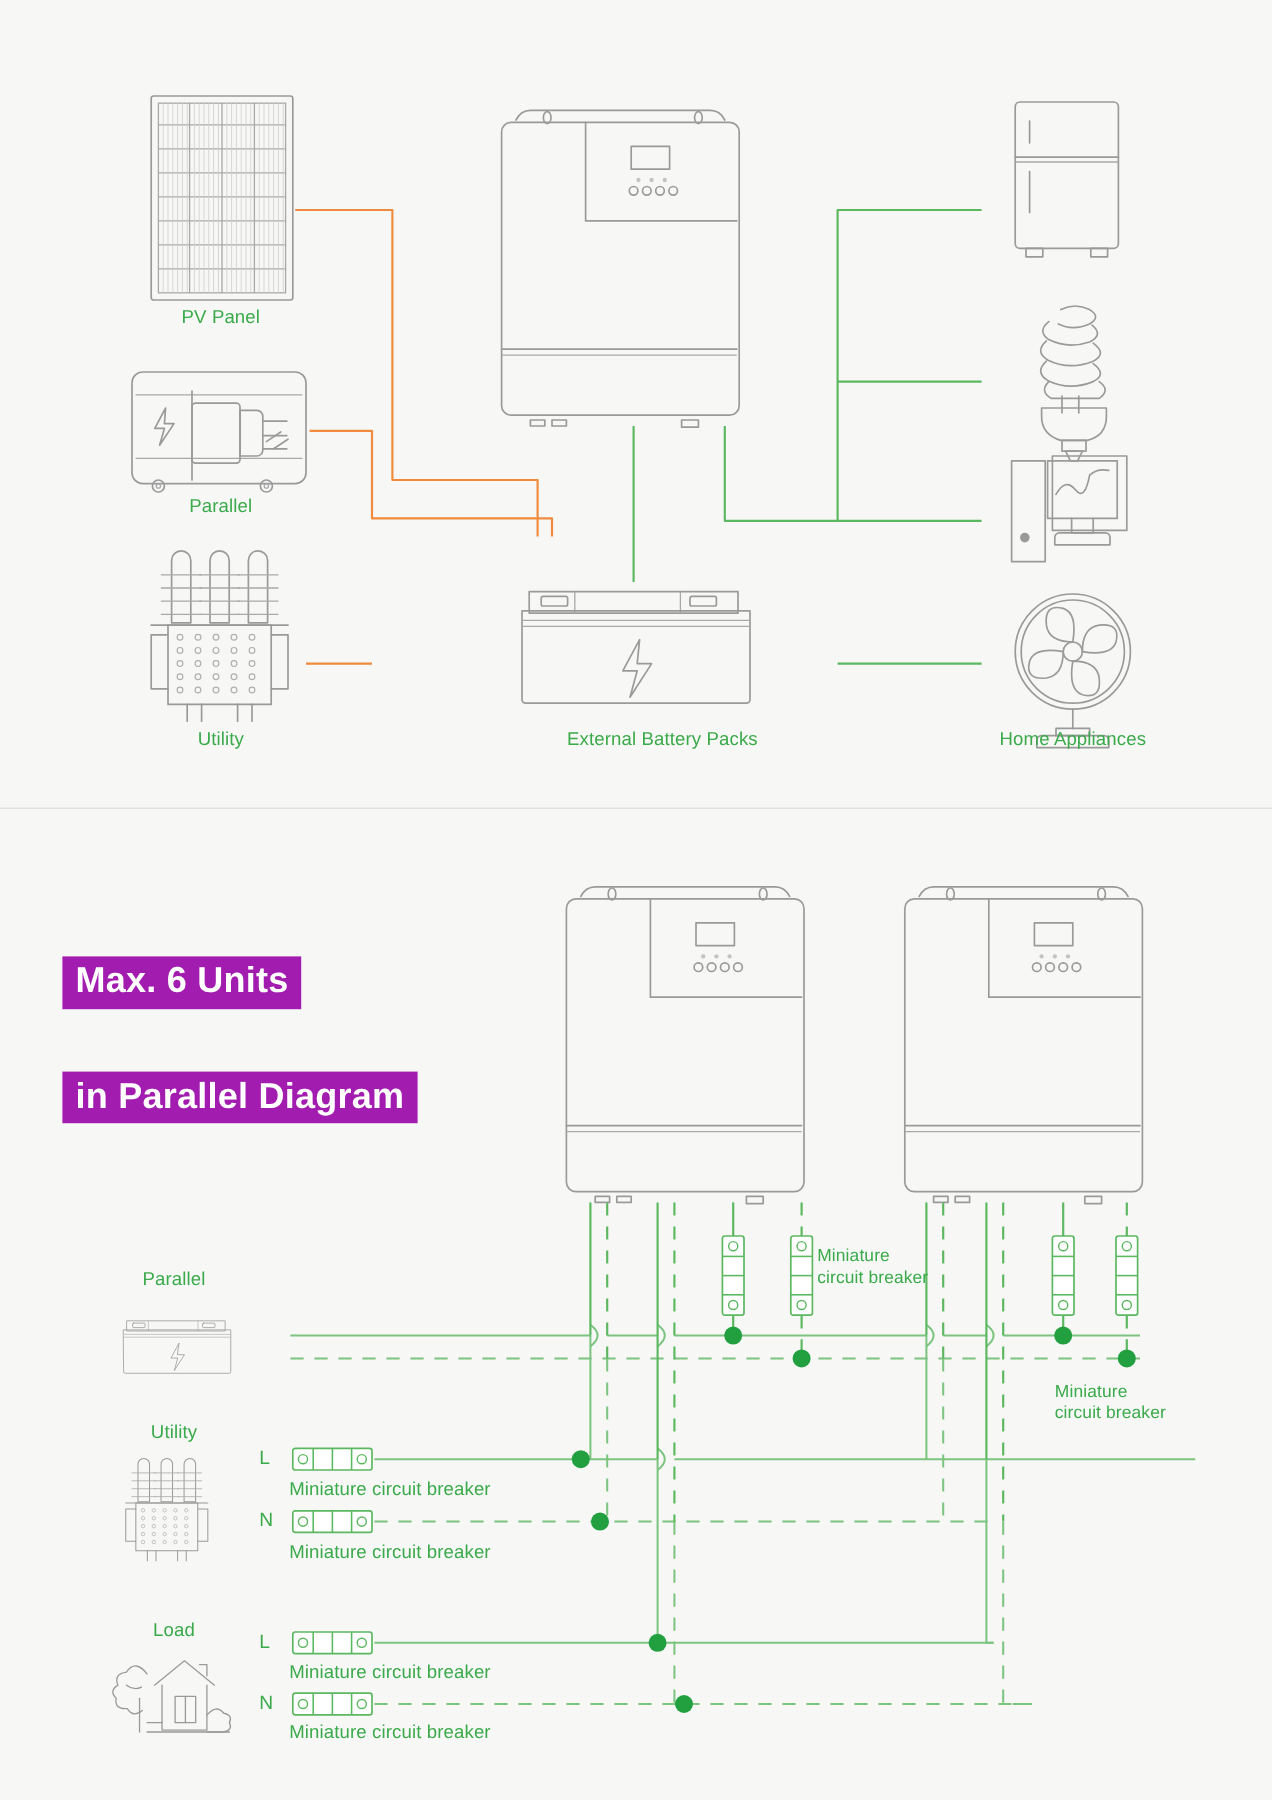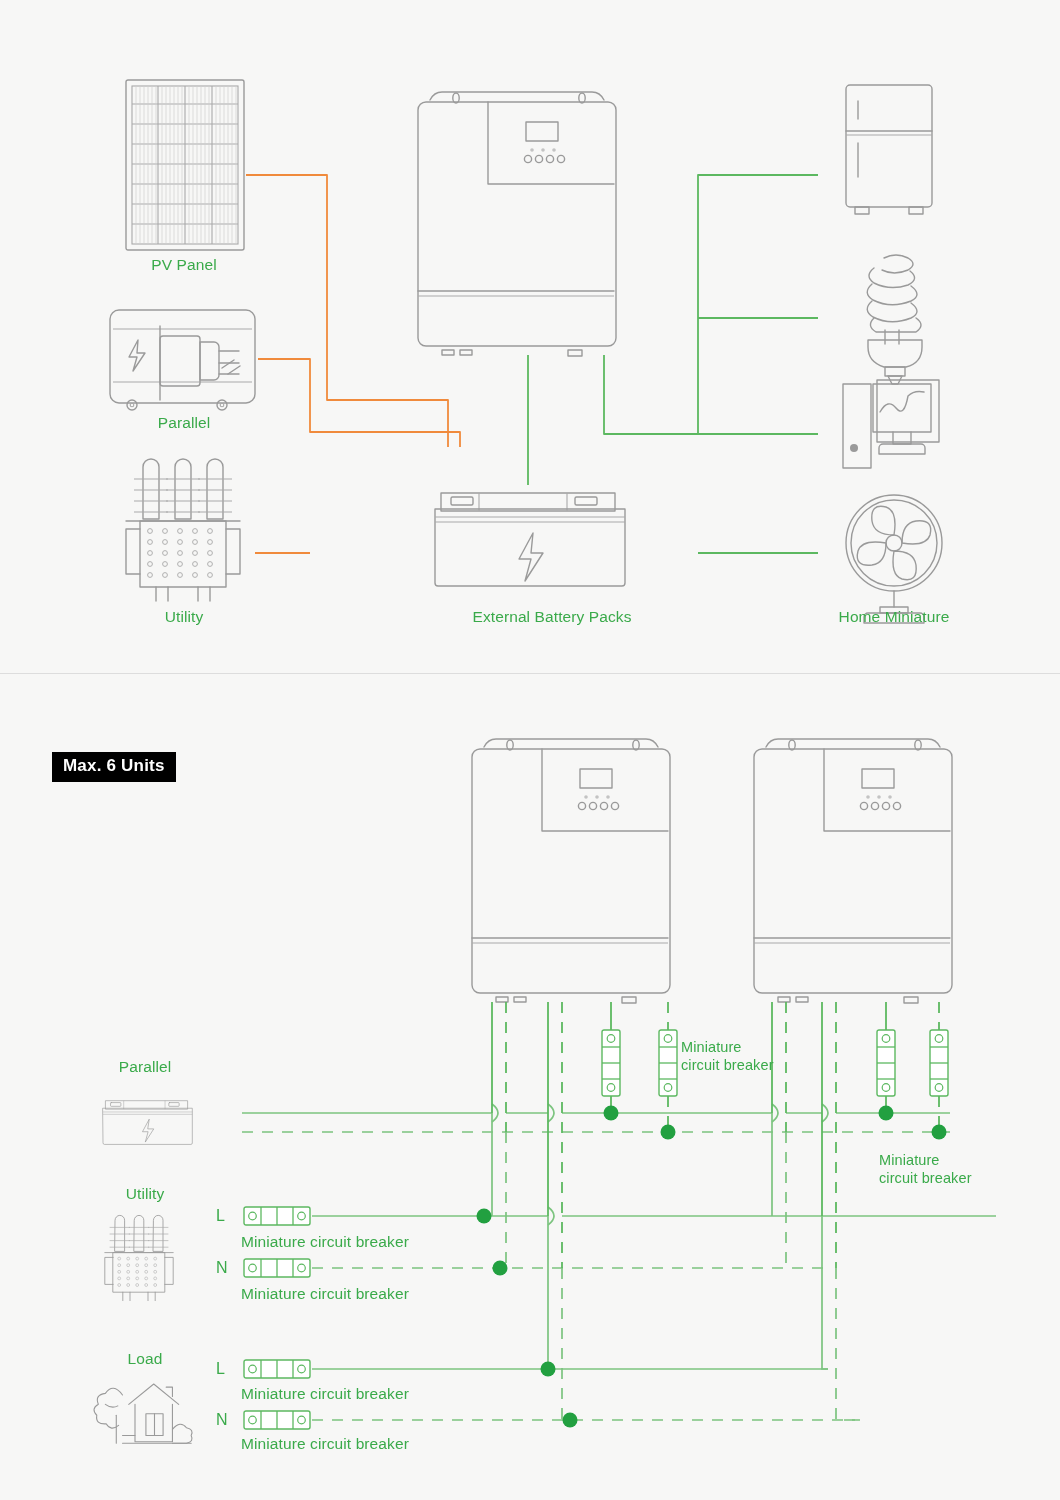--- a/index.html
+++ b/index.html
@@ -29,28 +29,29 @@
   }
   .lbl.center { transform: translateX(-50%); }
   .lbl.small { font-size: 14.5px; line-height: 18px; white-space: normal; }
   .title-wrap {
     position: absolute;
     left: 52px; top: 752px;
     display: flex; flex-direction: column; align-items: flex-start;
     gap: 7px;
   }
   .title-line {
-    background: #000000;
+    background: #a21caf;
     color: #ffffff;
-    font-size: 17px;
+    font-size: 30px;
     font-weight: bold;
     letter-spacing: .2px;
     padding: 5px 11px 7px 11px;
     line-height: 1.05;
     font-family: "Liberation Sans", sans-serif;
+    margin-top: 45px;
   }
   .divider {
     position: absolute;
     left: 0; top: 673px; width: 1060px; height: 1px;
     background: #dddddd;
   }
   .ln-letter {
     position: absolute;
     color: #3aaa4a;
     font-size: 16px;
@@ -492,24 +493,25 @@
       <use href="#brk-h" x="244" y="1411"></use>
     </g>
   </svg>
 
   <div class="divider"></div>
 
   <div class="lbl center" style="left:184px; top:256px;">PV Panel</div>
   <div class="lbl center" style="left:184px; top:414px;">Parallel</div>
   <div class="lbl center" style="left:184px; top:608px;">Utility</div>
   <div class="lbl center" style="left:530px; top:608px;margin-left:22px;">External Battery Packs</div>
-  <div class="lbl center" style="left:894px; top:608px;">Home Miniature</div>
+  <div class="lbl center" style="left:894px; top:608px;">Home Appliances</div>
 
   <div class="title-wrap">
     <div class="title-line">Max. 6 Units</div>
+    <div class="title-line">in Parallel Diagram</div>
   </div>
 
   <div class="lbl center" style="left:145px; top:1058px;">Parallel</div>
   <div class="lbl center" style="left:145px; top:1185px;">Utility</div>
   <div class="lbl center" style="left:145px; top:1350px;text-align:center;">Load</div>
 
   <div class="ln-letter" style="left:216px; top:1207px;">L</div>
   <div class="ln-letter" style="left:216px; top:1259px;">N</div>
   <div class="ln-letter" style="left:216px; top:1360px;">L</div>
   <div class="ln-letter" style="left:216px; top:1411px;">N</div>

